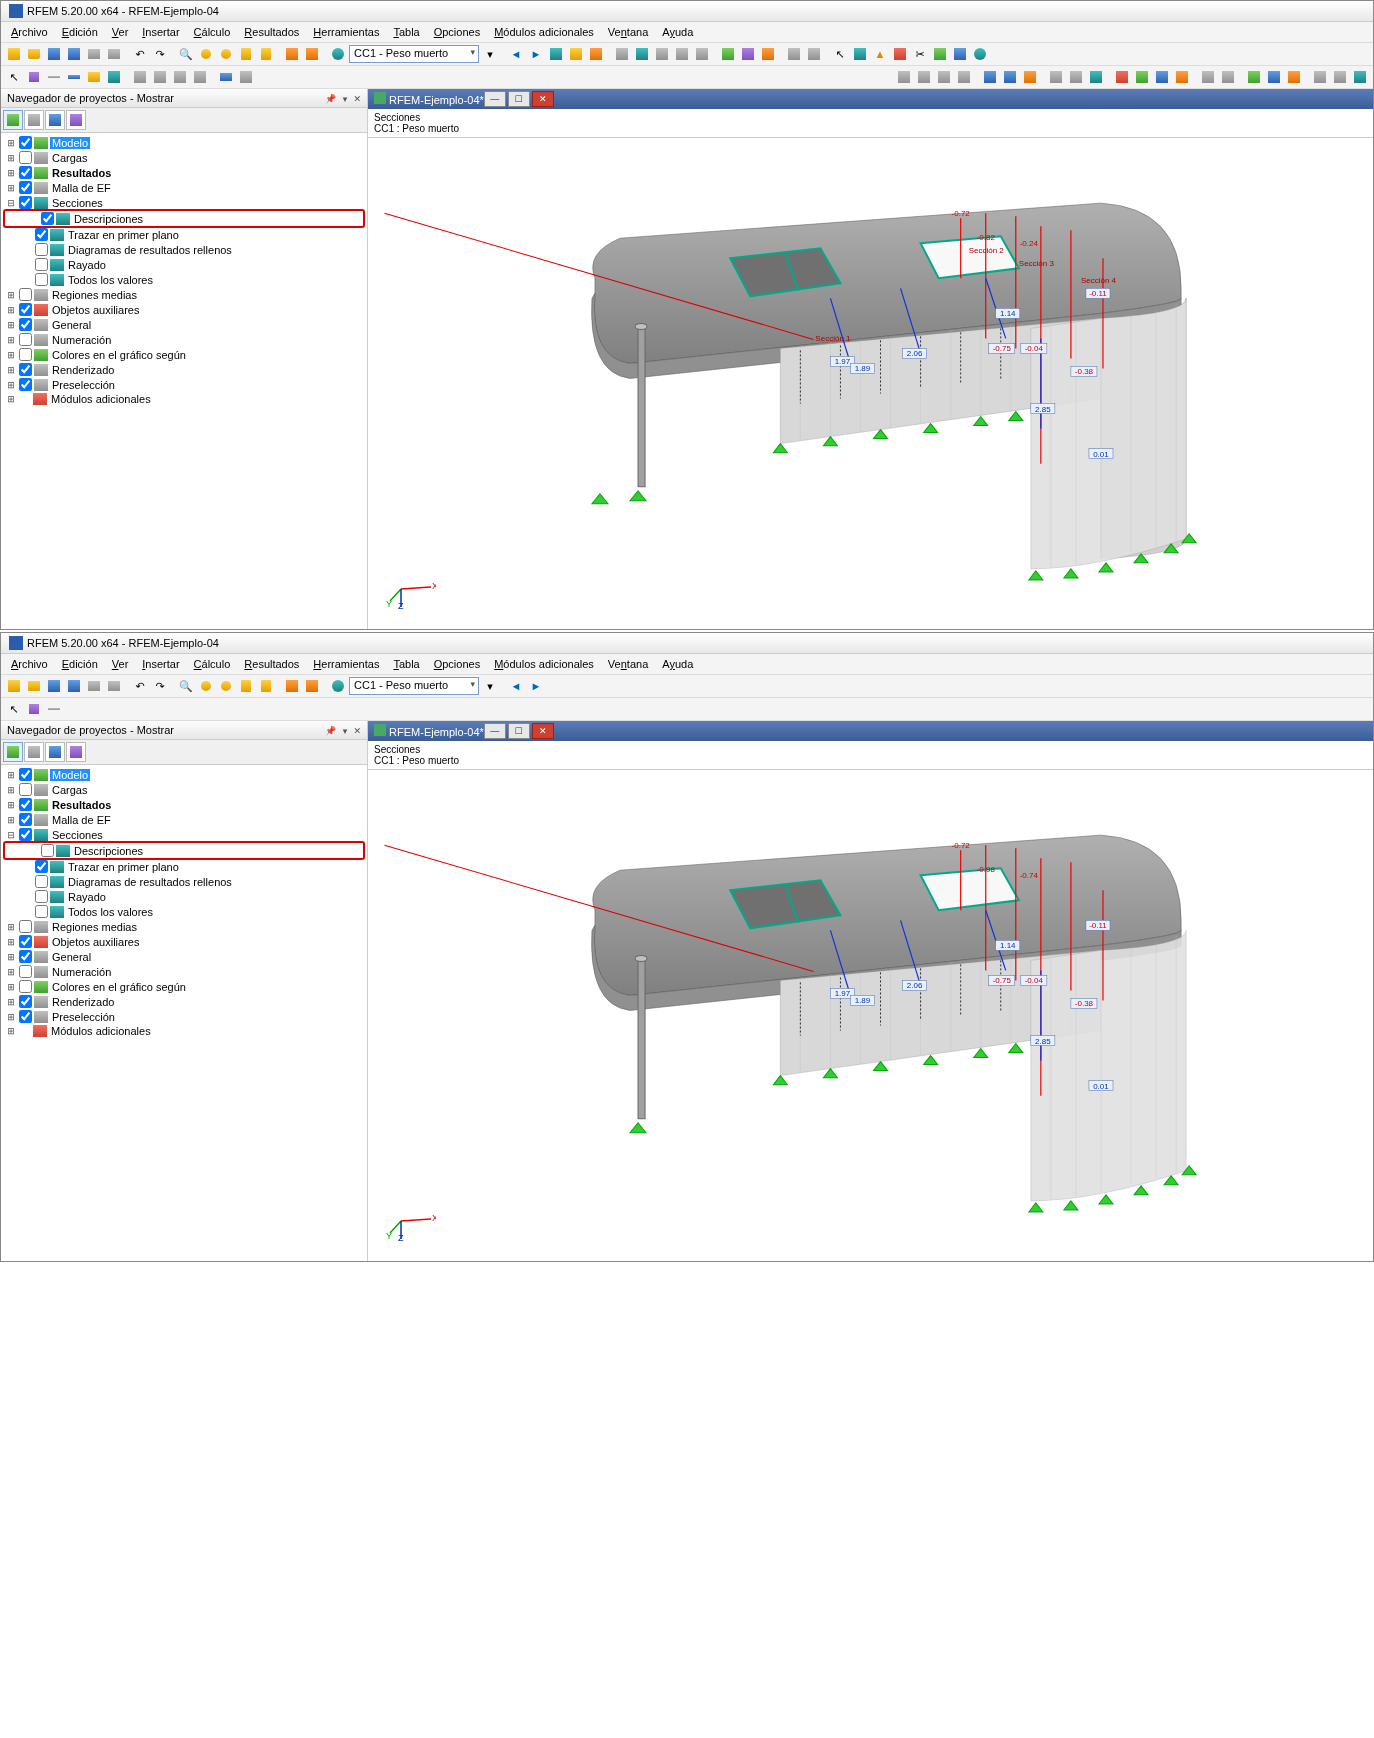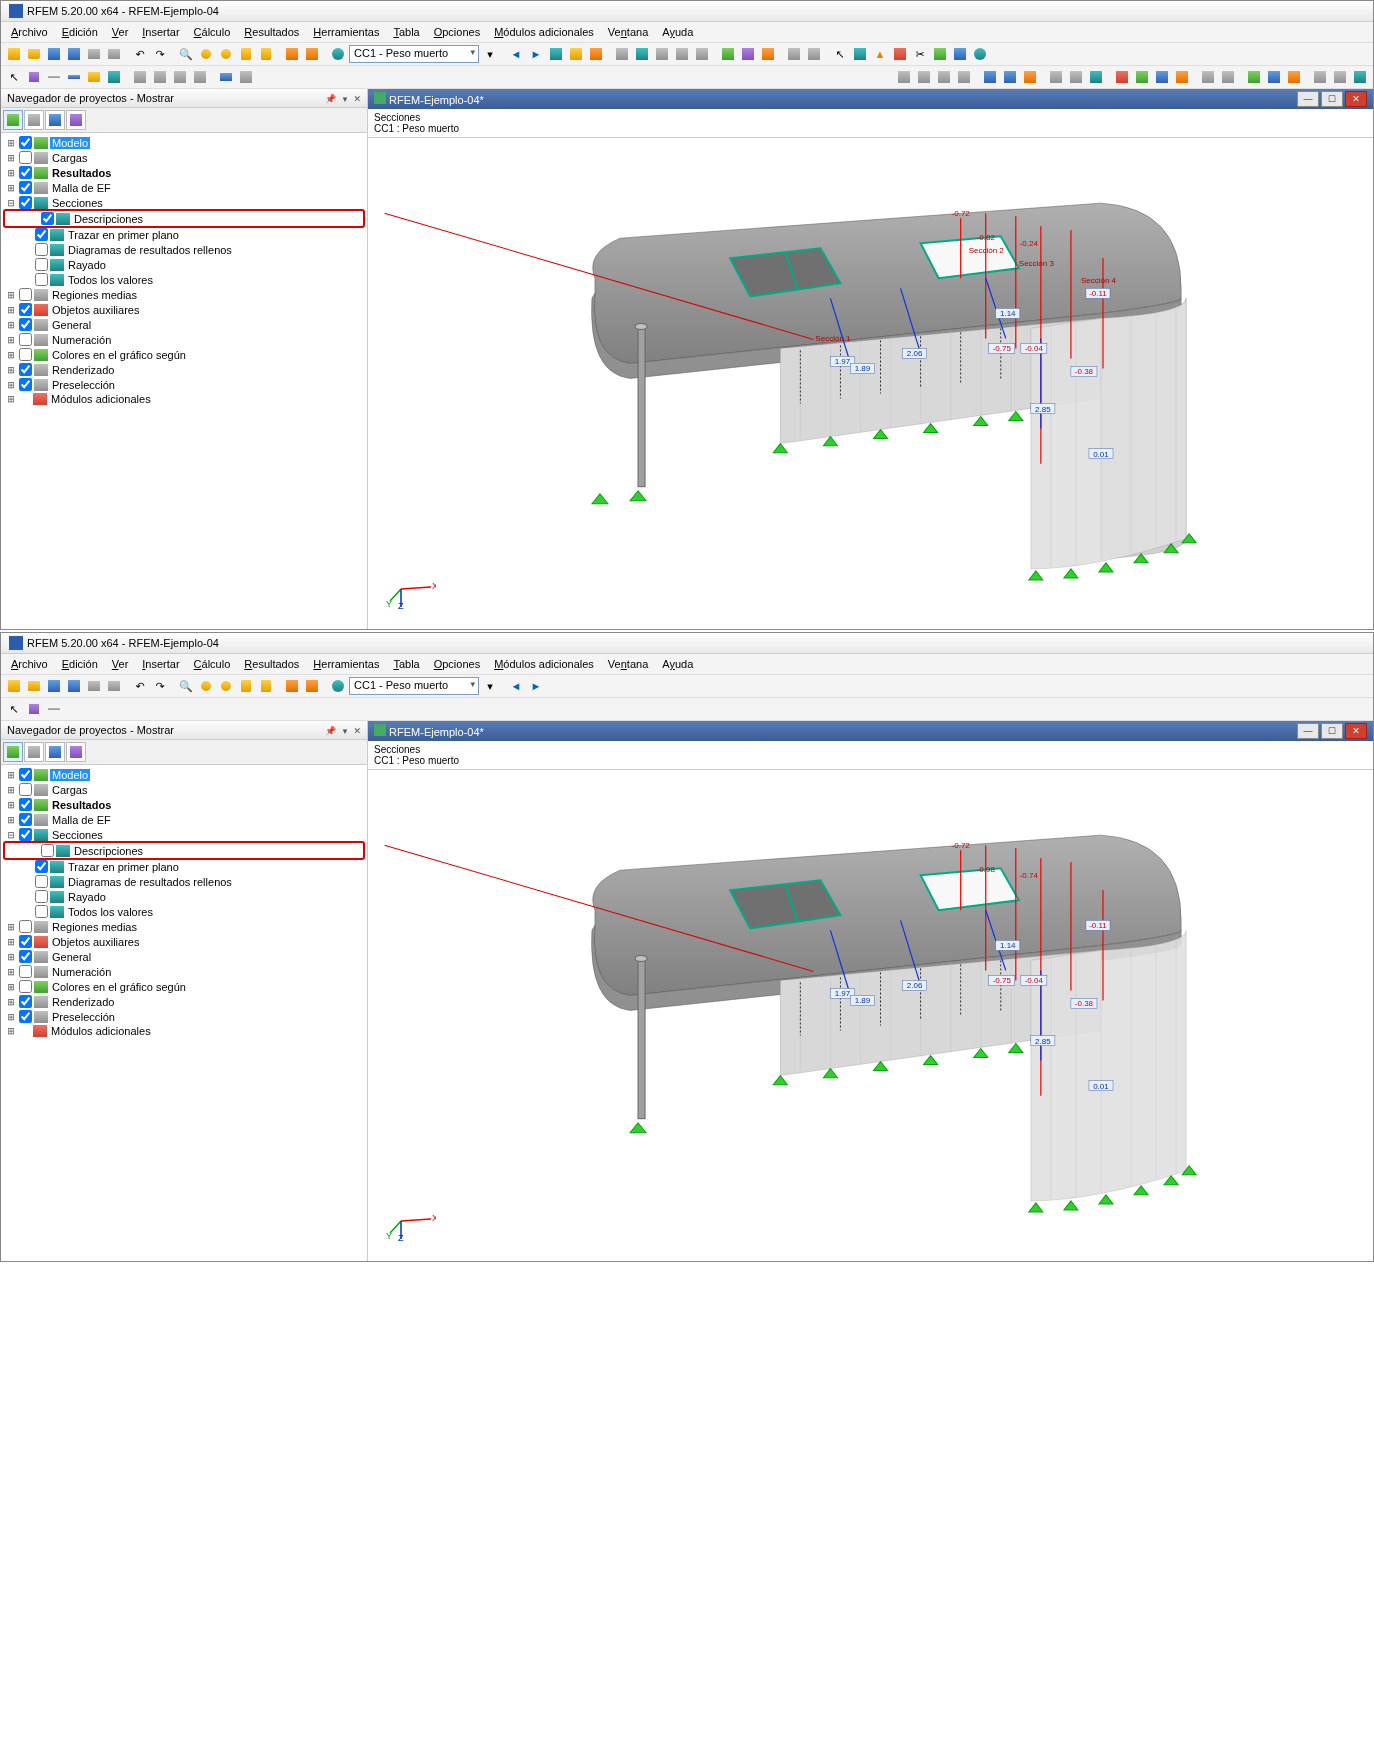--- a/index.html
+++ b/index.html
@@ -26,21 +26,21 @@
 .tree-item { display: flex; align-items: center; padding: 1px 2px; gap: 2px; white-space: nowrap; }
 .tree-item .exp { width: 12px; text-align: center; color: #555; font-size: 9px; cursor: pointer; display: inline-block; }
 .tree-item .chk { width: 13px; height: 13px; }
 .tree-item .ico { width: 14px; height: 12px; display: inline-block; }
 .tree-item .lbl { padding: 0 2px; }
 .tree-item.selected .lbl { background: #1e90ff; color: #fff; }
 .tree-item.bold .lbl { font-weight: bold; }
 .indent-2 { padding-left: 32px; }
 .highlight-box { border: 2px solid #d00; border-radius: 3px; padding: 0 4px; margin: -1px 0; }
 .viewport-area { flex: 1; position: relative; background: #ddd; display: flex; flex-direction: column; }
-.doc-titlebar { background: linear-gradient(#5a7db8,#3a5d98); color: #fff; padding: 2px 6px; display: flex; align-items: center; justify-content: space-between; font-size: 11px; }
+.doc-titlebar { background: linear-gradient(#5a7db8,#3a5d98); color: #fff; padding: 2px 6px; display: flex; align-items: center; font-size: 11px; }
 .doc-titlebar .winbtns { display: flex; gap: 2px; }
 .winbtn { width: 22px; height: 16px; background: #e8e8e8; border: 1px solid #888; display: inline-flex; align-items: center; justify-content: center; font-size: 9px; cursor: pointer; color: #333; }
 .winbtn.close { background: #d04030; color: #fff; border-color: #a02010; }
 .doc-info { background: #fff; padding: 3px 6px; font-size: 10px; border-bottom: 1px solid #ccc; }
 .canvas { flex: 1; background: #fff; position: relative; overflow: hidden; }
 .canvas svg { width: 100%; height: 100%; }
 .val-label { font-size: 8px; font-family: Arial; }
 .val-box { fill: #e8f0ff; stroke: #4a6aa8; stroke-width: 0.5; }
 .axis-triad { position: absolute; left: 18px; bottom: 18px; }
 .ico-yellow { background: linear-gradient(#ffd040,#e0a000); border-radius: 1px; }

